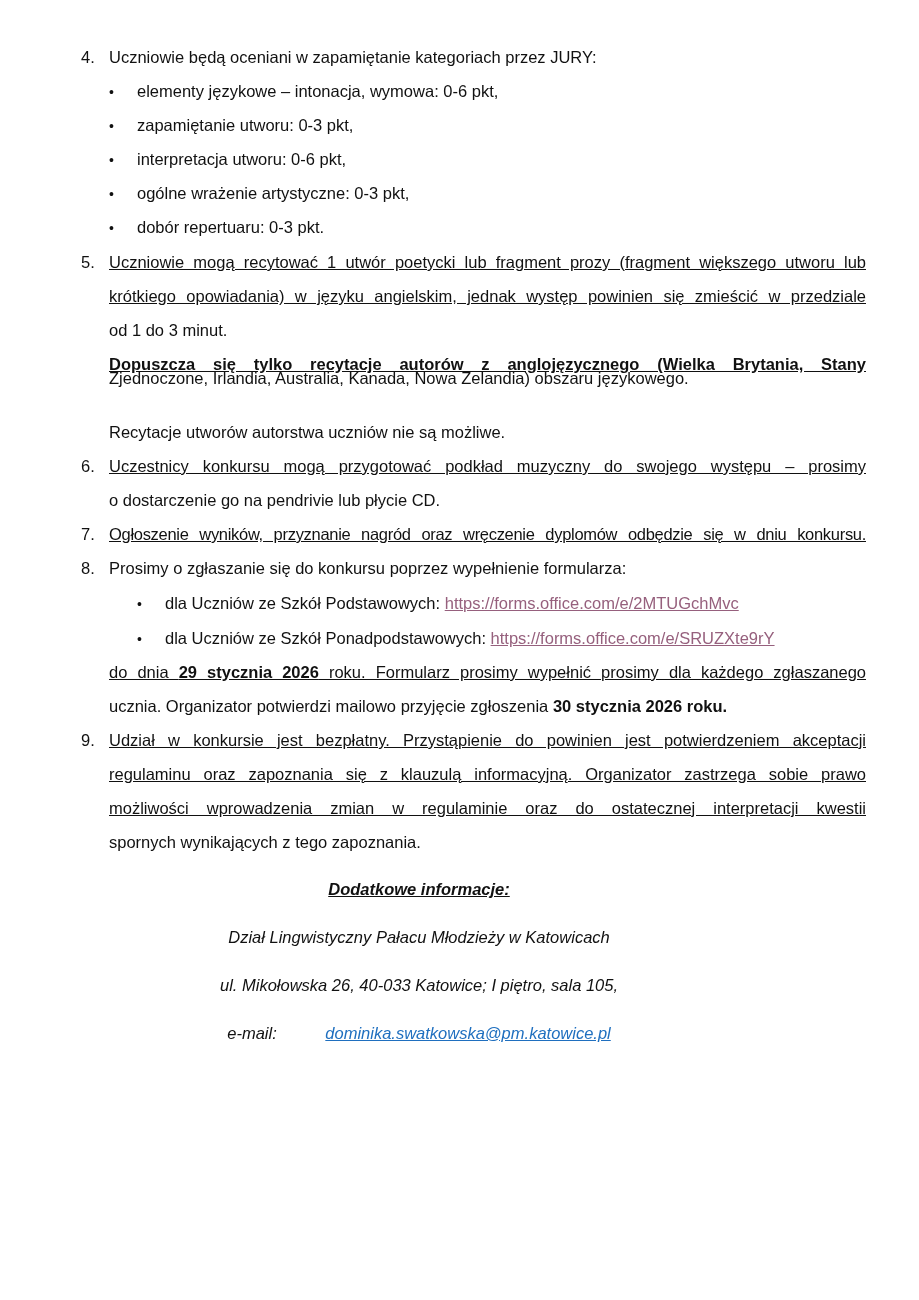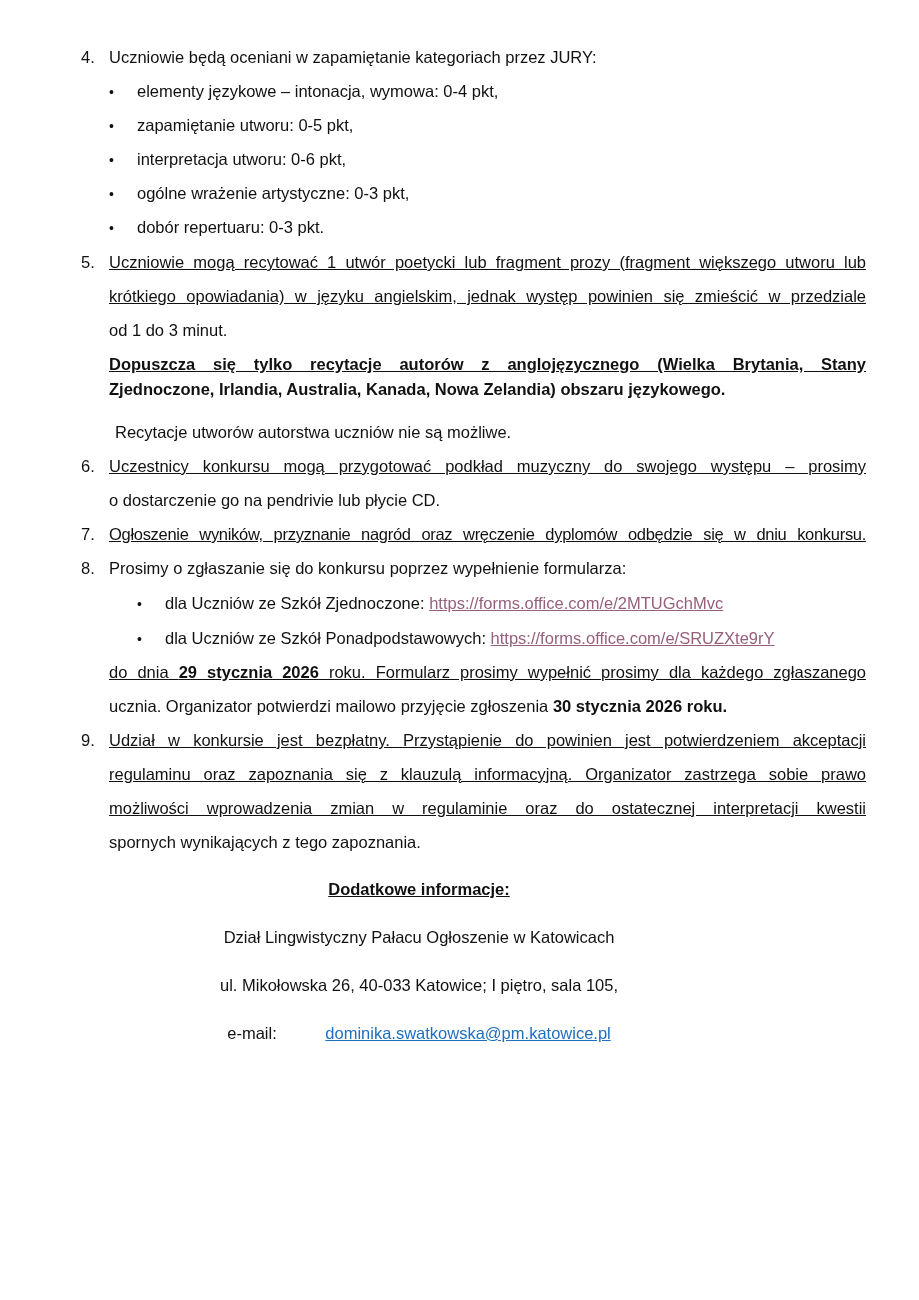--- a/index.html
+++ b/index.html
@@ -5,72 +5,72 @@
   html, body { margin: 0; padding: 0; background: #ffffff; }
   body { width: 919px; height: 1300px; position: relative; overflow: hidden;
          font-family: "Liberation Sans", sans-serif; font-size: 16.5px; color: #111; }
   .line { position: absolute; white-space: nowrap; line-height: 20px; }
   .num { position: absolute; left: 81px; }
   .just { left: 109px; width: 757px; text-align: justify; text-align-last: justify; white-space: normal; text-decoration: underline; }
   .bul { position: absolute; font-size: 14px; }
   b { font-weight: bold; }
   a.visited { color: #96607d; text-decoration: underline; }
   a.mail { color: #1f6fbf; text-decoration: underline; margin-left: 44px; }
-  .center { left: 0; width: 838px; text-align: center; }
+  .center { left: 0; width: 838px; text-align: center; font-style: italic; }
   .heading { font-weight: bold; text-decoration: underline; }
 </style>
 </head>
 <body>
 
 <div class="line num" style="top:47px">4.</div>
 <div class="line" style="top:47px;left:109px">Uczniowie będą oceniani w zapamiętanie kategoriach przez JURY:</div>
 
 <div class="line bul" style="top:82px;left:109px">•</div>
-<div class="line" style="top:81px;left:137px">elementy językowe – intonacja, wymowa: 0-4 pkt,</div>
+<div class="line" style="top:81px;left:137px">elementy językowe – intonacja, wymowa: 0-6 pkt,</div>
 <div class="line bul" style="top:116px;left:109px">•</div>
-<div class="line" style="top:115px;left:137px">zapamiętanie utworu: 0-5 pkt,</div>
+<div class="line" style="top:115px;left:137px">zapamiętanie utworu: 0-3 pkt,</div>
 <div class="line bul" style="top:150px;left:109px">•</div>
 <div class="line" style="top:149px;left:137px">interpretacja utworu: 0-6 pkt,</div>
 <div class="line bul" style="top:184px;left:109px">•</div>
 <div class="line" style="top:183px;left:137px">ogólne wrażenie artystyczne: 0-3 pkt,</div>
 <div class="line bul" style="top:218px;left:109px">•</div>
 <div class="line" style="top:217px;left:137px">dobór repertuaru: 0-3 pkt.</div>
 
 <div class="line num" style="top:252px">5.</div>
 <div class="line just" style="top:252px">Uczniowie mogą recytować 1 utwór poetycki lub fragment prozy (fragment większego utworu lub</div>
 <div class="line just" style="top:286px">krótkiego opowiadania) w języku angielskim, jednak występ powinien się zmieścić w przedziale</div>
 <div class="line" style="top:320px;left:109px">od 1 do 3 minut.</div>
 <div class="line just" style="top:354px;font-weight:bold">Dopuszcza się  tylko recytacje autorów z anglojęzycznego (Wielka Brytania, Stany</div>
-<div class="line" style="top:379px;left:109px;font-weight:bold">Zjednoczone, Irlandia, Australia, Kanada, Nowa Zelandia) obszaru językowego.</div>
-<div class="line" style="top:422px;left:115px">Recytacje utworów autorstwa uczniów  nie są możliwe.</div>
+<div class="line" style="top:368px;left:109px;font-weight:normal">Zjednoczone, Irlandia, Australia, Kanada, Nowa Zelandia) obszaru językowego.</div>
+<div class="line" style="top:422px;left:109px">Recytacje utworów autorstwa uczniów  nie są możliwe.</div>
 
 <div class="line num" style="top:456px">6.</div>
 <div class="line just" style="top:456px">Uczestnicy konkursu mogą przygotować podkład muzyczny do swojego występu – prosimy</div>
 <div class="line" style="top:490px;left:109px">o dostarczenie go na pendrivie lub płycie CD.</div>
 
 <div class="line num" style="top:524px">7.</div>
 <div class="line just" style="top:524px;letter-spacing:-0.3px">Ogłoszenie wyników, przyznanie nagród oraz wręczenie dyplomów odbędzie się w dniu konkursu.</div>
 
 <div class="line num" style="top:558px">8.</div>
 <div class="line" style="top:558px;left:109px">Prosimy o zgłaszanie się do konkursu poprzez wypełnienie formularza:</div>
 
 <div class="line bul" style="top:594px;left:137px">•</div>
 <div class="line" style="top:593px;left:165px">
-  <span>dla Uczniów ze Szkół Zjednoczone: </span><a class="visited">https://forms.office.com/e/2MTUGchMvc</a>
+  <span>dla Uczniów ze Szkół Podstawowych: </span><a class="visited">https://forms.office.com/e/2MTUGchMvc</a>
 </div>
 <div class="line bul" style="top:629px;left:137px">•</div>
 <div class="line" style="top:628px;left:165px">
   <span>dla Uczniów ze Szkół Ponadpodstawowych: </span><a class="visited">https://forms.office.com/e/SRUZXte9rY</a>
 </div>
 
 <div class="line just" style="top:662px"><span>do dnia </span><b>29 stycznia 2026</b><span> roku. Formularz prosimy wypełnić prosimy dla każdego zgłaszanego</span></div>
 <div class="line" style="top:696px;left:109px"><span>ucznia. Organizator potwierdzi mailowo przyjęcie zgłoszenia </span><b>30 stycznia 2026 roku.</b></div>
 
 <div class="line num" style="top:730px">9.</div>
 <div class="line just" style="top:730px">Udział w konkursie jest bezpłatny. Przystąpienie do powinien jest potwierdzeniem akceptacji</div>
 <div class="line just" style="top:764px">regulaminu oraz zapoznania się z klauzulą informacyjną. Organizator zastrzega sobie prawo</div>
 <div class="line just" style="top:798px">możliwości wprowadzenia zmian w regulaminie oraz do ostatecznej interpretacji kwestii</div>
 <div class="line" style="top:832px;left:109px">spornych wynikających z tego zapoznania.</div>
 
 <div class="line center heading" style="top:879px">Dodatkowe informacje:</div>
-<div class="line center" style="top:927px">Dział Lingwistyczny Pałacu Ogłoszenie w Katowicach</div>
+<div class="line center" style="top:927px">Dział Lingwistyczny Pałacu Młodzieży w Katowicach</div>
 <div class="line center" style="top:975px">ul. Mikołowska 26, 40-033 Katowice; I piętro, sala 105,</div>
 <div class="line center" style="top:1023px"><span>e-mail: </span><a class="mail">dominika.swatkowska@pm.katowice.pl</a></div>
 
 </body></html>

